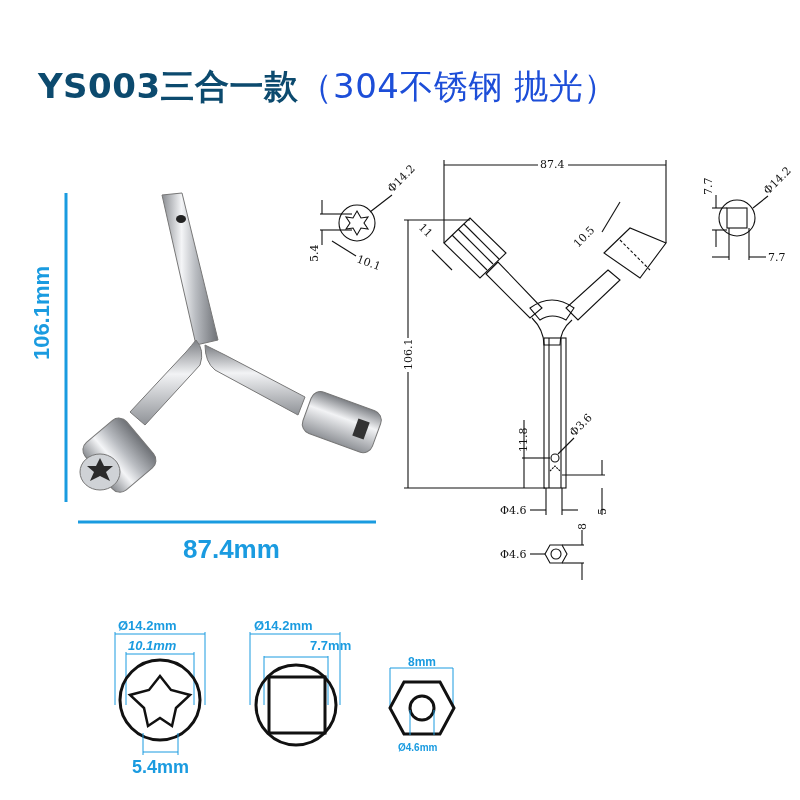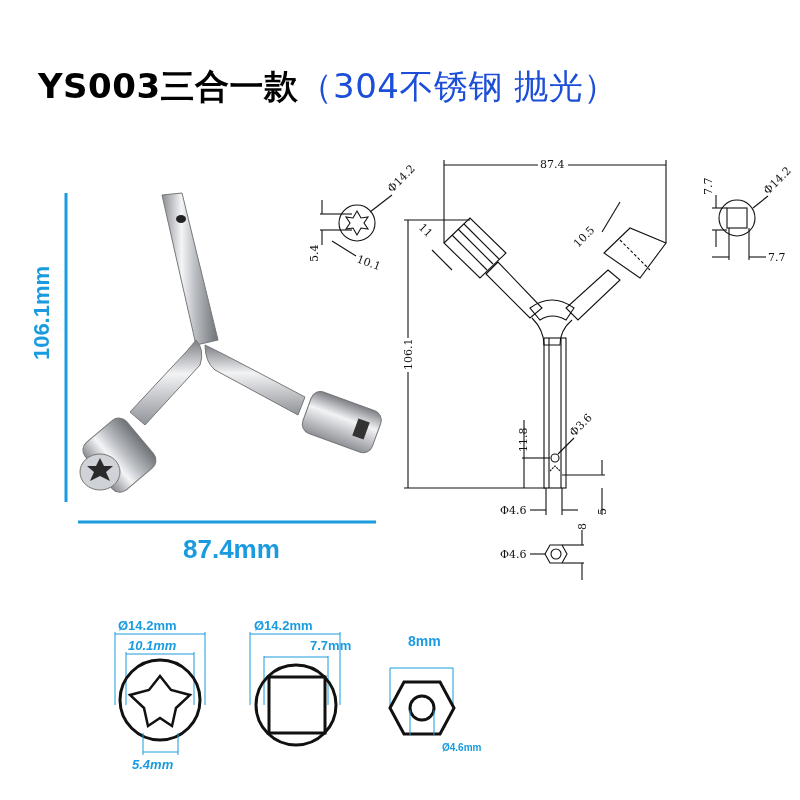--- a/index.html
+++ b/index.html
@@ -1,18 +1,18 @@
 <!DOCTYPE html>
 <html><head>
 <meta charset="utf-8">
 <style>
   html, body { margin:0; padding:0; background:#ffffff; }
   body { width:800px; height:800px; position:relative; overflow:hidden; font-family:"DejaVu Sans", sans-serif; }
   .title { position:absolute; left:38px; top:64px; font-size:34px; font-weight:bold; letter-spacing:0.5px; white-space:nowrap; }
-  .title .black { color:#000000; }
+  .title .black { color:#0c4a6e; }
   .title .blue { color:#1d4ed8; font-weight:normal; }
   .abs { position:absolute; }
   svg text { font-family:"DejaVu Serif", serif; }
   .dimlbl { position:absolute; font-family:"Liberation Sans", sans-serif; font-weight:bold; color:#1a9be0; white-space:nowrap; }
 </style>
 </head>
 <body>
 
 <div class="title">
   <span class="black">YS003三合一款</span><span class="blue">（304不锈钢 抛光）</span>
@@ -186,17 +186,17 @@
       <line x1="453" y1="668" x2="453" y2="708" stroke="#1a9be0"></line>
       <polygon points="390,708 404,682 440,682 454,708 440,734 404,734" fill="none" stroke="#111" stroke-width="3"></polygon>
       <circle cx="422" cy="708" r="12" fill="none" stroke="#111" stroke-width="3"></circle>
       <line x1="410" y1="710" x2="410" y2="735" stroke="#1a9be0"></line>
       <line x1="434" y1="710" x2="434" y2="735" stroke="#1a9be0"></line>
     </g>
   </svg>
 </div>
 <div class="dimlbl" style="left:118px;top:618px;font-size:13px;">Ø14.2mm</div>
 <div class="dimlbl" style="left:128px;top:638px;font-size:13px;font-style:italic;">10.1mm</div>
-<div class="dimlbl" style="left:132px;top:757px;font-size:13px;font-style:italic;">5.4mm</div>
+<div class="dimlbl" style="left:132px;top:757px;font-size:18px;">5.4mm</div>
 <div class="dimlbl" style="left:254px;top:618px;font-size:13px;">Ø14.2mm</div>
 <div class="dimlbl" style="left:270px;top:638px;font-size:13px;margin-left:40px;">7.7mm</div>
-<div class="dimlbl" style="left:408px;top:633px;font-size:14px;">8mm</div>
-<div class="dimlbl" style="left:398px;top:742px;font-size:10px;margin-left:44px;">Ø4.6mm</div>
+<div class="dimlbl" style="left:408px;top:655px;font-size:12px;">8mm</div>
+<div class="dimlbl" style="left:398px;top:742px;font-size:10px;">Ø4.6mm</div>
 
 </body></html>

